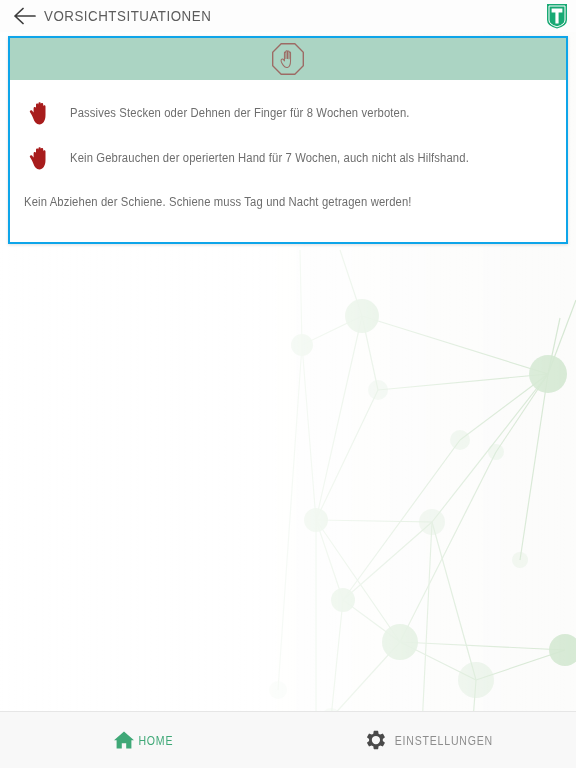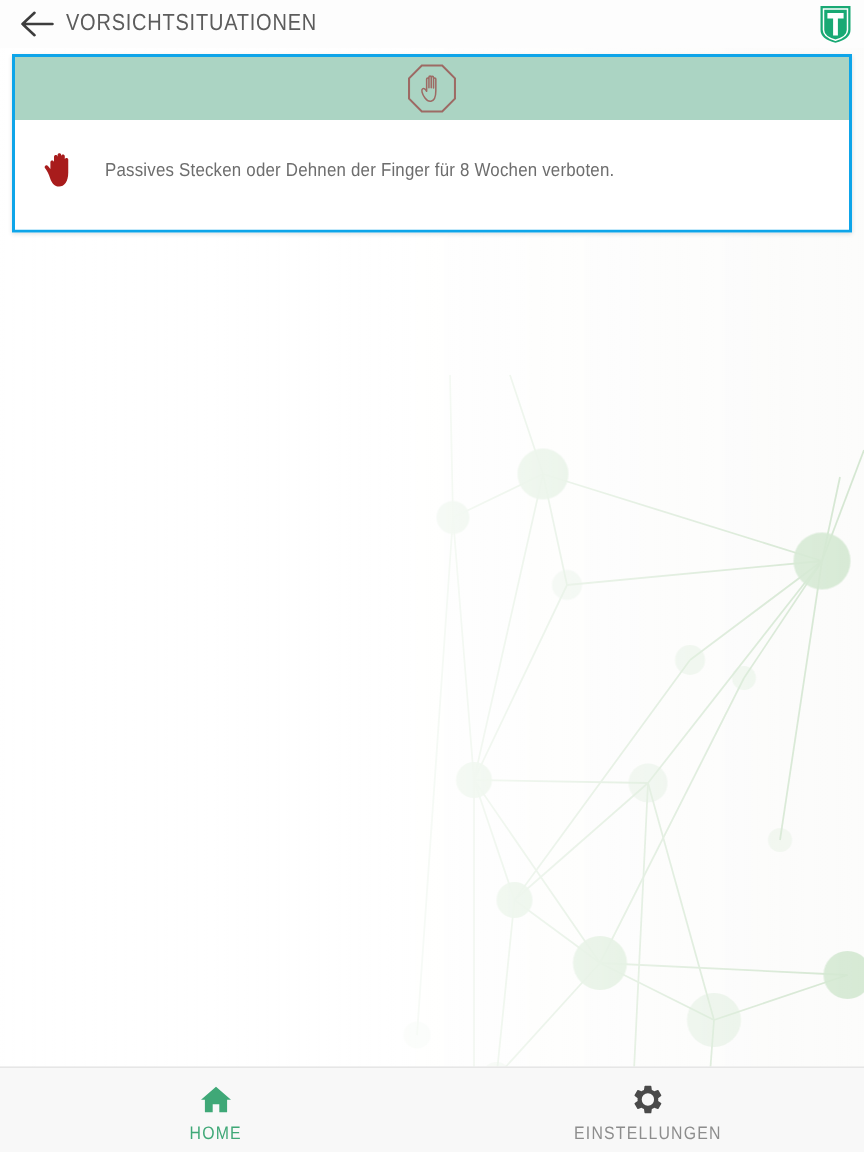--- a/index.html
+++ b/index.html
@@ -152,21 +152,20 @@
     width: 576px;
     height: 56px;
     background: #f8f8f8;
     border-top: 1px solid #e6e6e6;
     display: flex;
     z-index: 6;
   }
   .nav-item {
     flex: 1 1 0;
     display: flex;
-    flex-direction: column;
     align-items: center;
     justify-content: center;
     cursor: pointer;
     padding-top: 2px;
   }
   .nav-icon {
     width: 24px;
     height: 24px;
     display: flex;
     align-items: center;
@@ -289,22 +288,38 @@
                      L11.4 4.4 C11.4 2.8 13.8 2.8 13.8 4.4 L13.8 13.4
                      L13.8 5.2 C13.8 3.6 16.2 3.6 16.2 5.2 L16.2 13.6
                      L16.2 7.4 C16.2 5.9 18.5 5.9 18.5 7.4 L18.5 16
                      C18.5 22 15.8 25.4 12.4 25.4 C9.4 25.4 7.4 23 6.4 19.8
                      C5.6 17.2 4.2 14.6 3.2 13.4 C2 12 3.8 10.4 5 11.6 L6.6 13.6 Z" fill="#a81c1c"></path>
           </svg>
         </div>
         <div class="warn-text">Passives Stecken oder Dehnen der Finger für 8 Wochen verboten.</div>
       </div>
 
-
-
+      <div class="warn-row">
+        <div class="warn-icon">
+          <svg width="28" height="28" viewBox="0 0 28 28">
+            <path d="M6.6 9.2 C6.6 7.6 9 7.6 9 9.2 L9 13.4 L9 5.6 C9 4 11.4 4 11.4 5.6 L11.4 13.4
+                     L11.4 4.4 C11.4 2.8 13.8 2.8 13.8 4.4 L13.8 13.4
+                     L13.8 5.2 C13.8 3.6 16.2 3.6 16.2 5.2 L16.2 13.6
+                     L16.2 7.4 C16.2 5.9 18.5 5.9 18.5 7.4 L18.5 16
+                     C18.5 22 15.8 25.4 12.4 25.4 C9.4 25.4 7.4 23 6.4 19.8
+                     C5.6 17.2 4.2 14.6 3.2 13.4 C2 12 3.8 10.4 5 11.6 L6.6 13.6 Z" fill="#a81c1c"></path>
+          </svg>
+        </div>
+        <div class="warn-text">Kein Gebrauchen der operierten Hand für 7 Wochen, auch nicht als Hilfshand.</div>
+      </div>
+
+
+      <div class="note-row">
+        <div class="note-text">Kein Abziehen der Schiene. Schiene muss Tag und Nacht getragen werden!</div>
+      </div>
 
 
     </div>
   </div>
 
   <div class="bottom-nav">
 
     <div class="nav-item">
       <div class="nav-icon">
         <svg width="22" height="22" viewBox="0 0 22 22">

